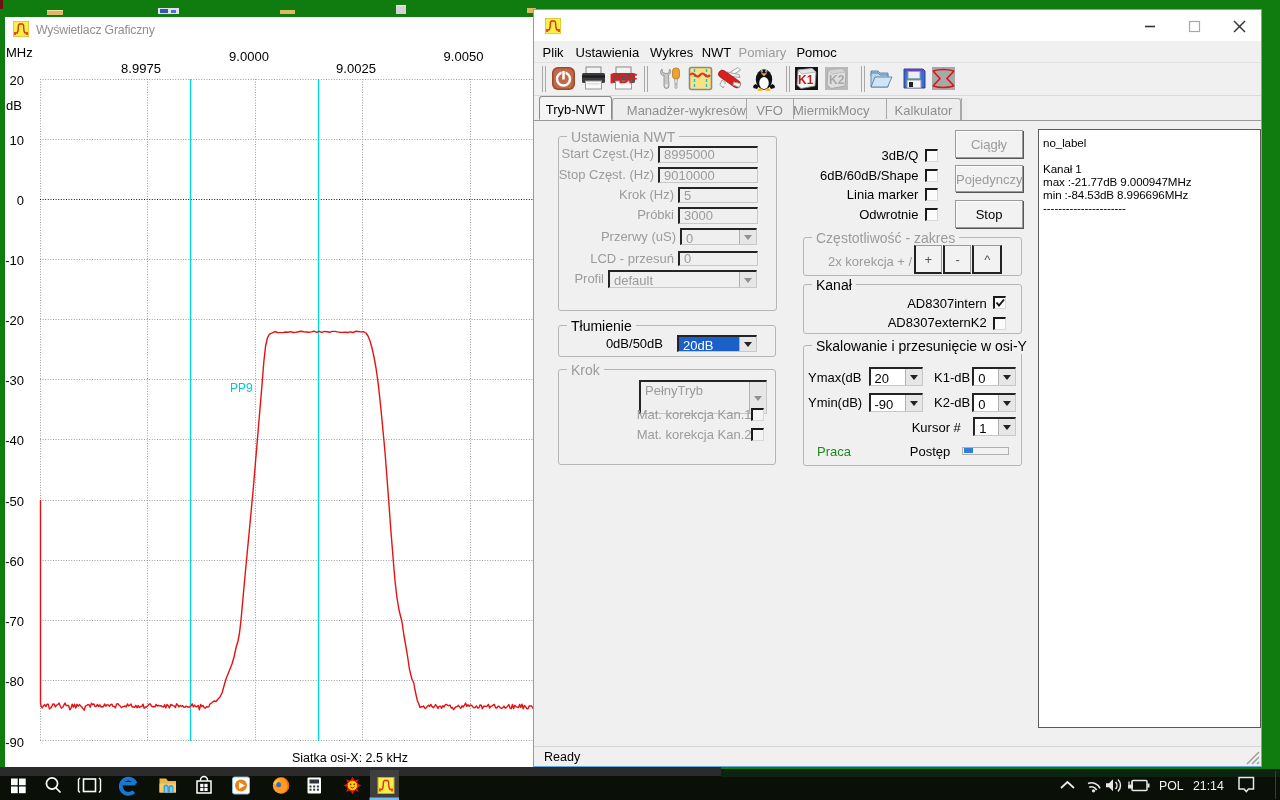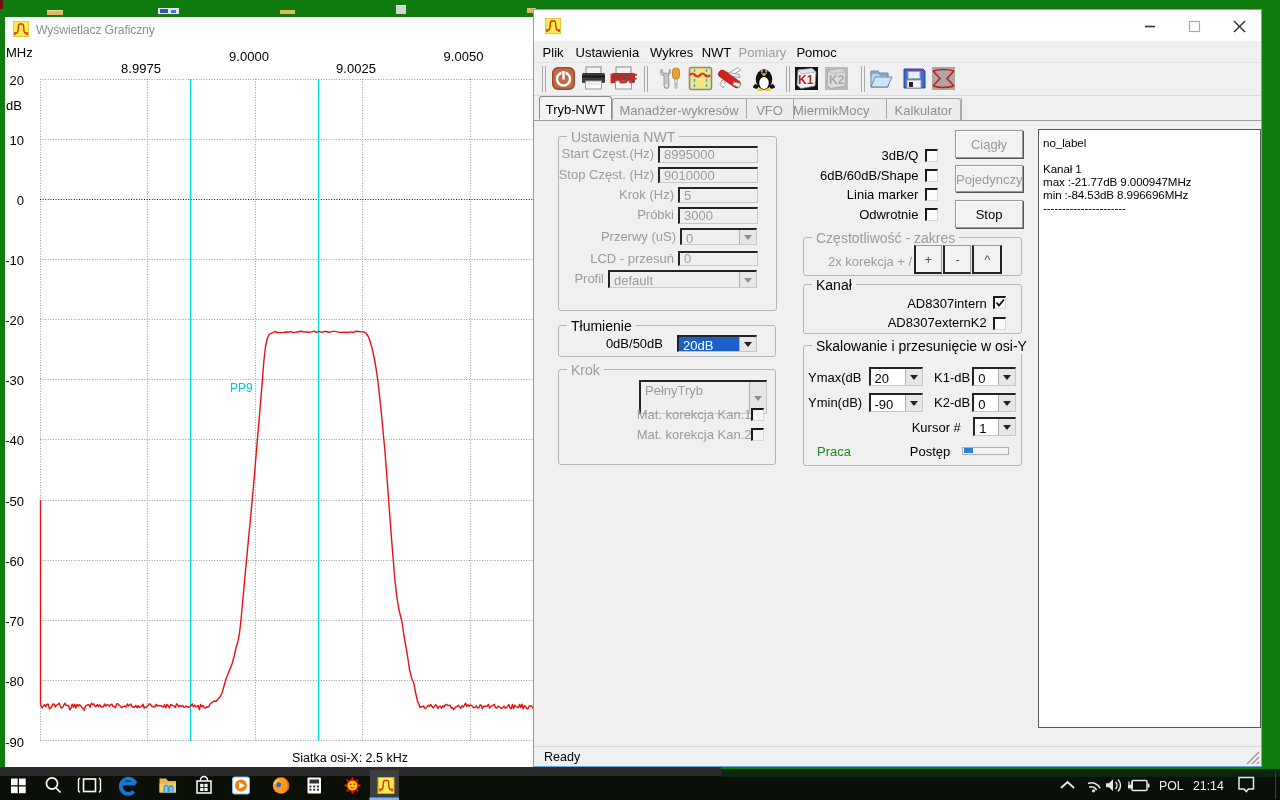--- a/index.html
+++ b/index.html
@@ -219,21 +219,21 @@
  </svg>
 
  <div class="abs" style="left:0;top:109.5px;width:727px;height:1px;background:#9a9a9a"></div>
  <div class="abs" style="left:78px;top:88px;width:349px;height:22px;background:#ededed;border:1px solid #a8a8a8;border-bottom:none;border-radius:3px 3px 0 0"></div>
  <div class="abs" style="left:211.6px;top:88px;width:1px;height:21px;background:#a8a8a8"></div>
  <div class="abs" style="left:259px;top:88px;width:1px;height:21px;background:#a8a8a8"></div>
  <div class="abs" style="left:352px;top:88px;width:1px;height:21px;background:#a8a8a8"></div>
  <div class="abs" style="left:427px;top:88px;width:6px;height:22px;background:#ededed;border-left:1px solid #a8a8a8"></div>
  <div class="abs" style="left:5px;top:86px;width:73px;height:24px;background:#f4f4f4;border:1px solid #8a8a8a;border-bottom:1px solid #f4f4f4;border-radius:3px 3px 0 0"></div>
  <div class="lbl" style="left:5px;top:92px;width:73px;text-align:center;color:#000">Tryb-NWT</div>
- <div class="lbl" style="left:78px;top:93px;width:134px;text-align:center;color:#8e8e8e">Manadżer-wykresów</div>
+ <div class="lbl" style="left:78px;top:93px;width:134px;text-align:right;color:#8e8e8e">Manadżer-wykresów</div>
  <div class="lbl" style="left:212px;top:93px;width:47px;text-align:center;color:#8e8e8e">VFO</div>
  <div class="lbl" style="left:259px;top:93px;width:93px;color:#8e8e8e">MiermikMocy</div>
  <div class="lbl" style="left:352px;top:93px;width:75px;text-align:center;color:#8e8e8e">Kalkulator</div>
 
  <div class="gb" style="left:24px;top:126px;width:219px;height:175px">
       <span class="gbl dis">Ustawienia NWT</span>
     </div>
  <div class="lbl ra dis" style="left:10px;top:136px;width:110px;line-height:16.5px">Start Częst.(Hz)</div>
  <div class="tbx" style="left:124px;top:136px;width:100px;height:16.5px;line-height:13.5px">8995000</div>
  <div class="lbl ra dis" style="left:10px;top:156.5px;width:110px;line-height:16.5px">Stop Częst. (Hz)</div>

